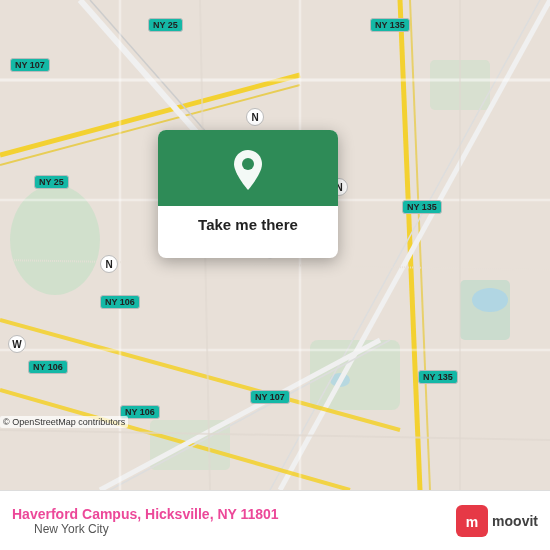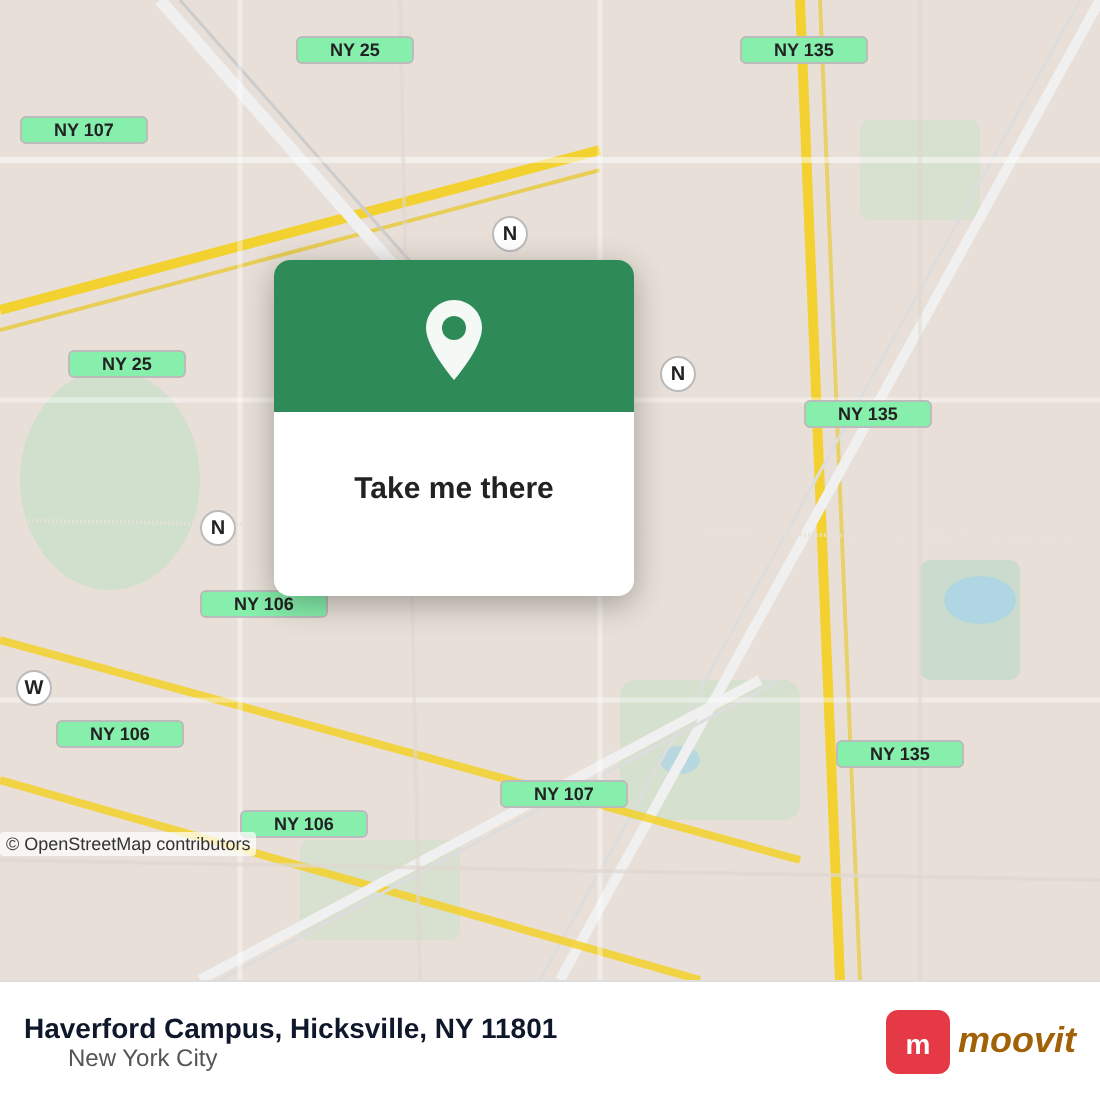--- a/index.html
+++ b/index.html
@@ -25,30 +25,29 @@
       width: 100%;
       height: 100%;
       position: absolute;
       top: 0; left: 0;
     }
 
     
     .popup-card {
       position: absolute;
       top: 130px;
-      left: 137px;
+      left: 158px;
       width: 180px;
       background: white;
       border-radius: 8px;
       box-shadow: 0 4px 16px rgba(0,0,0,0.3);
       display: flex;
       flex-direction: column;
       align-items: center;
       overflow: hidden;
-      gap: 20px;
     }
 
     .popup-top {
       background-color: #2e8b57;
       width: 100%;
       padding: 18px 0 14px 0;
       display: flex;
       justify-content: center;
       align-items: center;
     }
@@ -94,68 +93,67 @@
     }
 
     .info-text {
       display: flex;
       flex-direction: column;
     }
 
     .info-title {
       font-size: 14px;
       font-weight: 700;
-      color: #0f172a;
+      color: #ec4899;
     }
 
     .info-subtitle {
       font-size: 12px;
       color: #555;
       margin-left: 22px;
     }
 
     .moovit-logo {
       display: flex;
       align-items: center;
       gap: 4px;
     }
 
     .moovit-icon {
       width: 32px;
       height: 32px;
     }
 
     .moovit-text {
-      font-size: 18px;
+      font-size: 14px;
       font-weight: 700;
-      color: #a16207;
-      font-style: italic;
+      color: #404040;
     }
 
     
     .osm-credit {
       position: absolute;
       bottom: 62px;
       left: 0;
       font-size: 9px;
       color: #333;
       background: rgba(255,255,255,0.7);
       padding: 1px 3px;
       border-radius: 2px;
     }
 
     
     .road-badge {
       position: absolute;
-      background: #86efac;
+      background: #14b8a6;
       border: 1.5px solid #bbb;
       border-radius: 3px;
       font-size: 9px;
       font-weight: bold;
-      padding: 1px 16px;
+      padding: 1px 4px;
       color: #222;
       white-space: nowrap;
     }
 
   </style>
 </head>
 <body>
 
 <div class="map-container">
 

